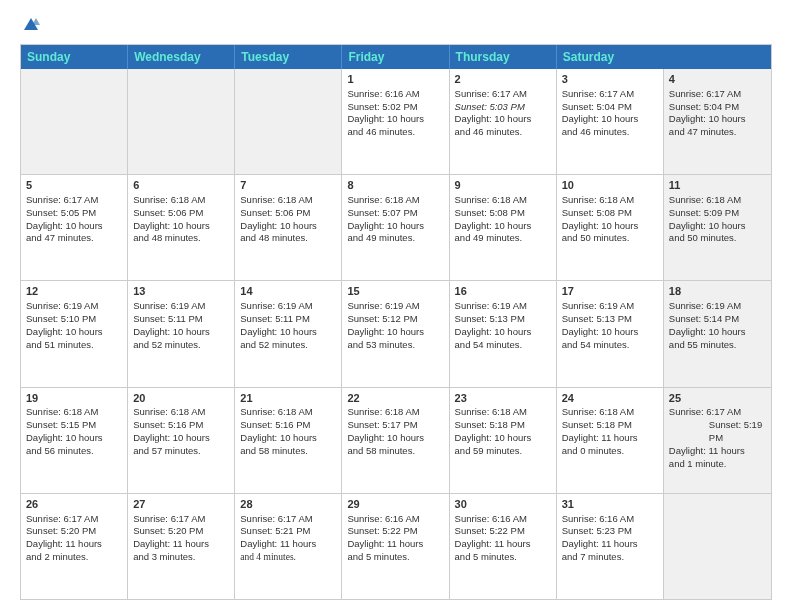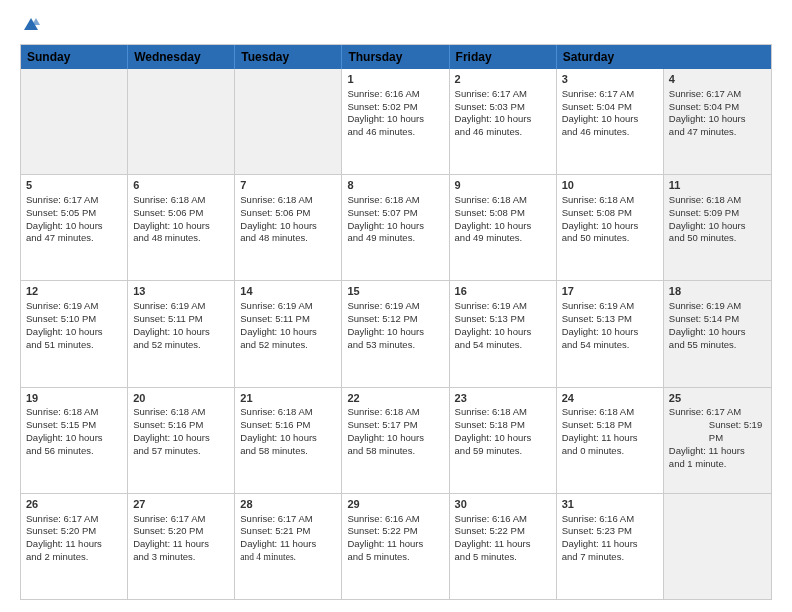--- a/index.html
+++ b/index.html
@@ -50,21 +50,21 @@
       display: flex;
       flex-direction: column;
       border: 1px solid #ccc;
     }
     .cal-header-row {
       display: grid;
       grid-template-columns: repeat(7, 1fr);
       background: #2a6db5;
     }
     .cal-header-cell {
-      color: #000000;
+      color: #5eead4;
       font-size: 12px;
       font-weight: bold;
       padding: 5px 6px;
       text-align: left;
       border-right: 1px solid #4a8dd5;
     }
     .cal-header-cell:last-child { border-right: none; }
     .cal-body {
       flex: 1;
       display: flex;
@@ -116,40 +116,40 @@
       <div class="month-title"></div>
       <div class="location"></div>
     </div>
   </div>
 
   <div class="calendar">
     <div class="cal-header-row">
     <div class="cal-header-cell">Sunday</div>
         <div class="cal-header-cell">Wednesday</div>
         <div class="cal-header-cell">Tuesday</div>
+        <div class="cal-header-cell">Friday</div>
         <div class="cal-header-cell">Thursday</div>
-        <div class="cal-header-cell">Friday</div>
         <div class="cal-header-cell">Saturday</div>
       </div>
     <div class="cal-body">
     <div class="cal-week">
           <div class="cal-cell shaded empty"></div>
           <div class="cal-cell shaded empty"></div>
           <div class="cal-cell shaded empty"></div>
           <div class="cal-cell">
             <span class="day-num">1</span>
             <span style="display: block;">Sunrise: 6:16 AM</span>
             <span style="display: block;">Sunset: 5:02 PM</span>
             <span style="display: block;">Daylight: 10 hours</span>
             <span style="display: block;">and 46 minutes.</span>
           </div>
           <div class="cal-cell">
             <span class="day-num">2</span>
             <span style="display: block;">Sunrise: 6:17 AM</span>
-            <span style="display: block;">Sunset: 5:03 PM</span>
+            <span style="display: block; font-style: italic;">Sunset: 5:03 PM</span>
             <span style="display: block;">Daylight: 10 hours</span>
             <span style="display: block;">and 46 minutes.</span>
           </div>
           <div class="cal-cell">
             <span class="day-num">3</span>
             <span style="display: block;">Sunrise: 6:17 AM</span>
             <span style="display: block;">Sunset: 5:04 PM</span>
             <span style="display: block;">Daylight: 10 hours</span>
             <span style="display: block;">and 46 minutes.</span>
           </div>

